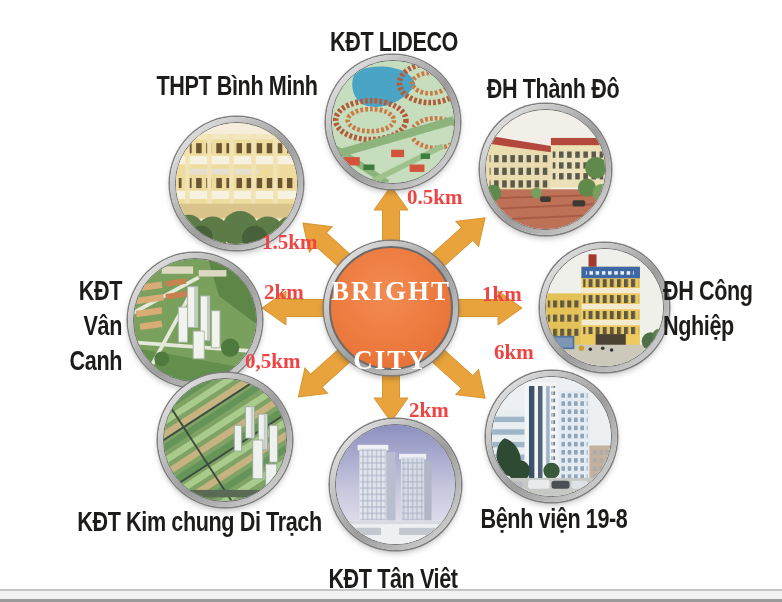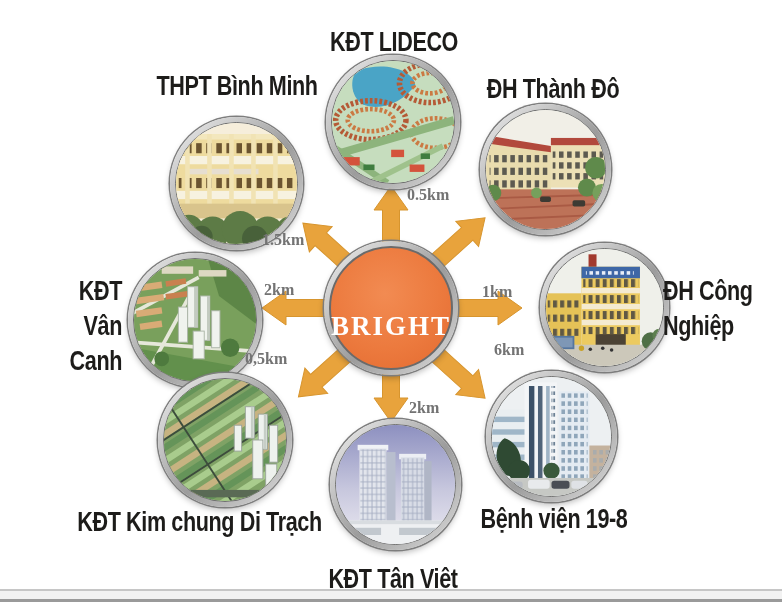--- a/index.html
+++ b/index.html
@@ -33,21 +33,21 @@
     position:absolute; font-weight:700; font-size:27px; line-height:1.3;
     color:#1d1c1a; letter-spacing:-0.5px; text-align:center;
     transform:scaleX(0.8); transform-origin:50% 50%;
   }
   .loc-label .ln { display:block; }
   .align-right { text-align:right; transform-origin:100% 50%; }
   .align-left  { text-align:left;  transform-origin:0% 50%; }
   .nowrap { white-space:nowrap; }
   .dist-label {
     position:absolute; font-family:"Liberation Serif","DejaVu Serif",serif;
-    font-weight:700; font-size:16px; color:#737373; white-space:nowrap; line-height:1.1;
+    font-weight:700; font-size:21px; color:#ef4444; white-space:nowrap; line-height:1.1;
   }
   .arrows { position:absolute; left:0; top:0; pointer-events:none; }
   .bottom-rule {
     position:absolute; left:0; right:0; bottom:0; height:8px;
     border-top:2px solid #c6c6c6; border-bottom:3px solid #9a9a9a; background:#f2f2f2;
   }
 </style>
 </head>
 <body>
 
@@ -62,20 +62,21 @@
       <polygon points="0,-8.5 24,-8.5 24,-17 48,0 24,17 24,8.5 0,8.5" transform="translate(391,374) rotate(90)"></polygon>
       <polygon points="0,-8.5 40,-8.5 40,-17 64,0 40,17 40,8.5 0,8.5" transform="translate(346,354) rotate(138)"></polygon>
       <polygon points="0,-8.5 40,-8.5 40,-17 64,0 40,17 40,8.5 0,8.5" transform="translate(326,308) rotate(180)"></polygon>
       <polygon points="0,-8.5 34,-8.5 34,-17 58,0 34,17 34,8.5 0,8.5" transform="translate(346,262) rotate(-138)"></polygon>
     </g>
   </svg>
 
   <div class="hub" style="left:324px; top:241px; width:134px; height:134px;">
     <div class="hub-inner">
       <div class="hub-text">BRIGHT</div>
+      <div class="hub-text">CITY</div>
     </div>
   </div>
 
   <div class="sat" style="left:326px; top:55px; width:134px; height:134px;">
     <div class="photo">
       <svg viewBox="0 0 132 132">
         <rect width="132" height="132" fill="#c6ddbe"></rect>
         <path d="M28 10 C58 0 88 10 90 26 C78 44 54 54 36 48 C20 42 18 18 28 10 Z" fill="#4aa4c6"></path>
         <g fill="none">
           <ellipse cx="42" cy="64" rx="38" ry="21" stroke="#b55a36" stroke-width="6" stroke-dasharray="3 2.2"></ellipse>

